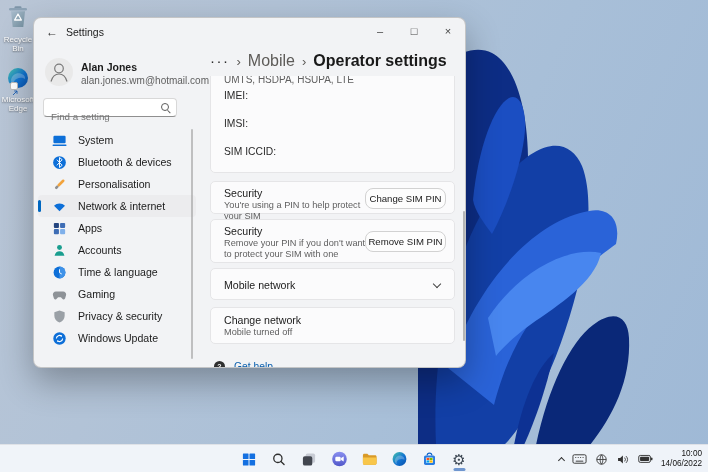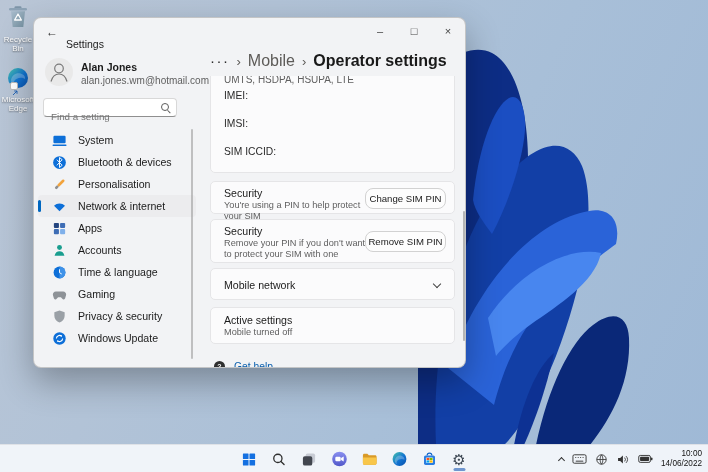--- a/index.html
+++ b/index.html
@@ -20,21 +20,21 @@
     border-radius:2px; border:0.5px solid #b9b9b9; }
 
   
   #win { position:absolute; left:33px; top:17px; width:433px; height:351px; z-index:3;
     background:#f2f3f5; border-radius:8px; border:1px solid rgba(60,60,60,.25);
     box-shadow:0 14px 34px rgba(0,0,0,.3); overflow:hidden; }
 
   .titlebar { position:absolute; left:0; top:0; width:100%; height:28px; }
   .back-btn { position:absolute; left:8px; top:4px; width:20px; height:20px; border-radius:4px;
     display:flex; align-items:center; justify-content:center; font-size:12px; color:#333; }
-  .win-title { position:absolute; left:32px; top:20px; font-size:10.5px; color:#1b1b1b; }
+  .win-title { position:absolute; left:32px; top:8px; font-size:10.5px; color:#1b1b1b; }
   .win-controls { position:absolute; right:0; top:0; display:flex; }
   .wc { width:34px; height:26px; display:flex; align-items:center; justify-content:center;
     font-size:11px; color:#444; }
 
   
   .avatar { position:absolute; left:11px; top:40px; width:28px; height:28px; border-radius:50%;
     background:#e9e9e9; }
   .acct-name { position:absolute; left:47px; top:43px; font-size:10.5px; font-weight:bold; color:#1b1b1b; }
   .acct-email { position:absolute; left:47px; top:57px; font-size:10px; color:#5f5f5f; }
 
@@ -306,21 +306,21 @@
         <div class="c-desc" style="top:18px;">Remove your PIN if you don't want to protect your SIM with one</div>
         <button class="pill-btn" style="top:11px;">Remove SIM PIN</button>
       </div>
 
       <div class="card" style="top:192px; height:32px;">
         <div class="c-title" style="top:10px;">Mobile network</div>
         <span class="chev-down"></span>
       </div>
 
       <div class="card" style="top:231px; height:37px;">
-        <div class="c-title" style="top:6px;">Active settings</div>
+        <div class="c-title" style="top:6px;">Change network</div>
         <div class="c-desc" style="top:19px;">Mobile turned off</div>
       </div>
 
       <div class="gethelp">
         <span class="help-badge">?</span>
         <span class="help-link">Get help</span>
       </div>
     </div>
 
     <div class="content-scroll"></div>

